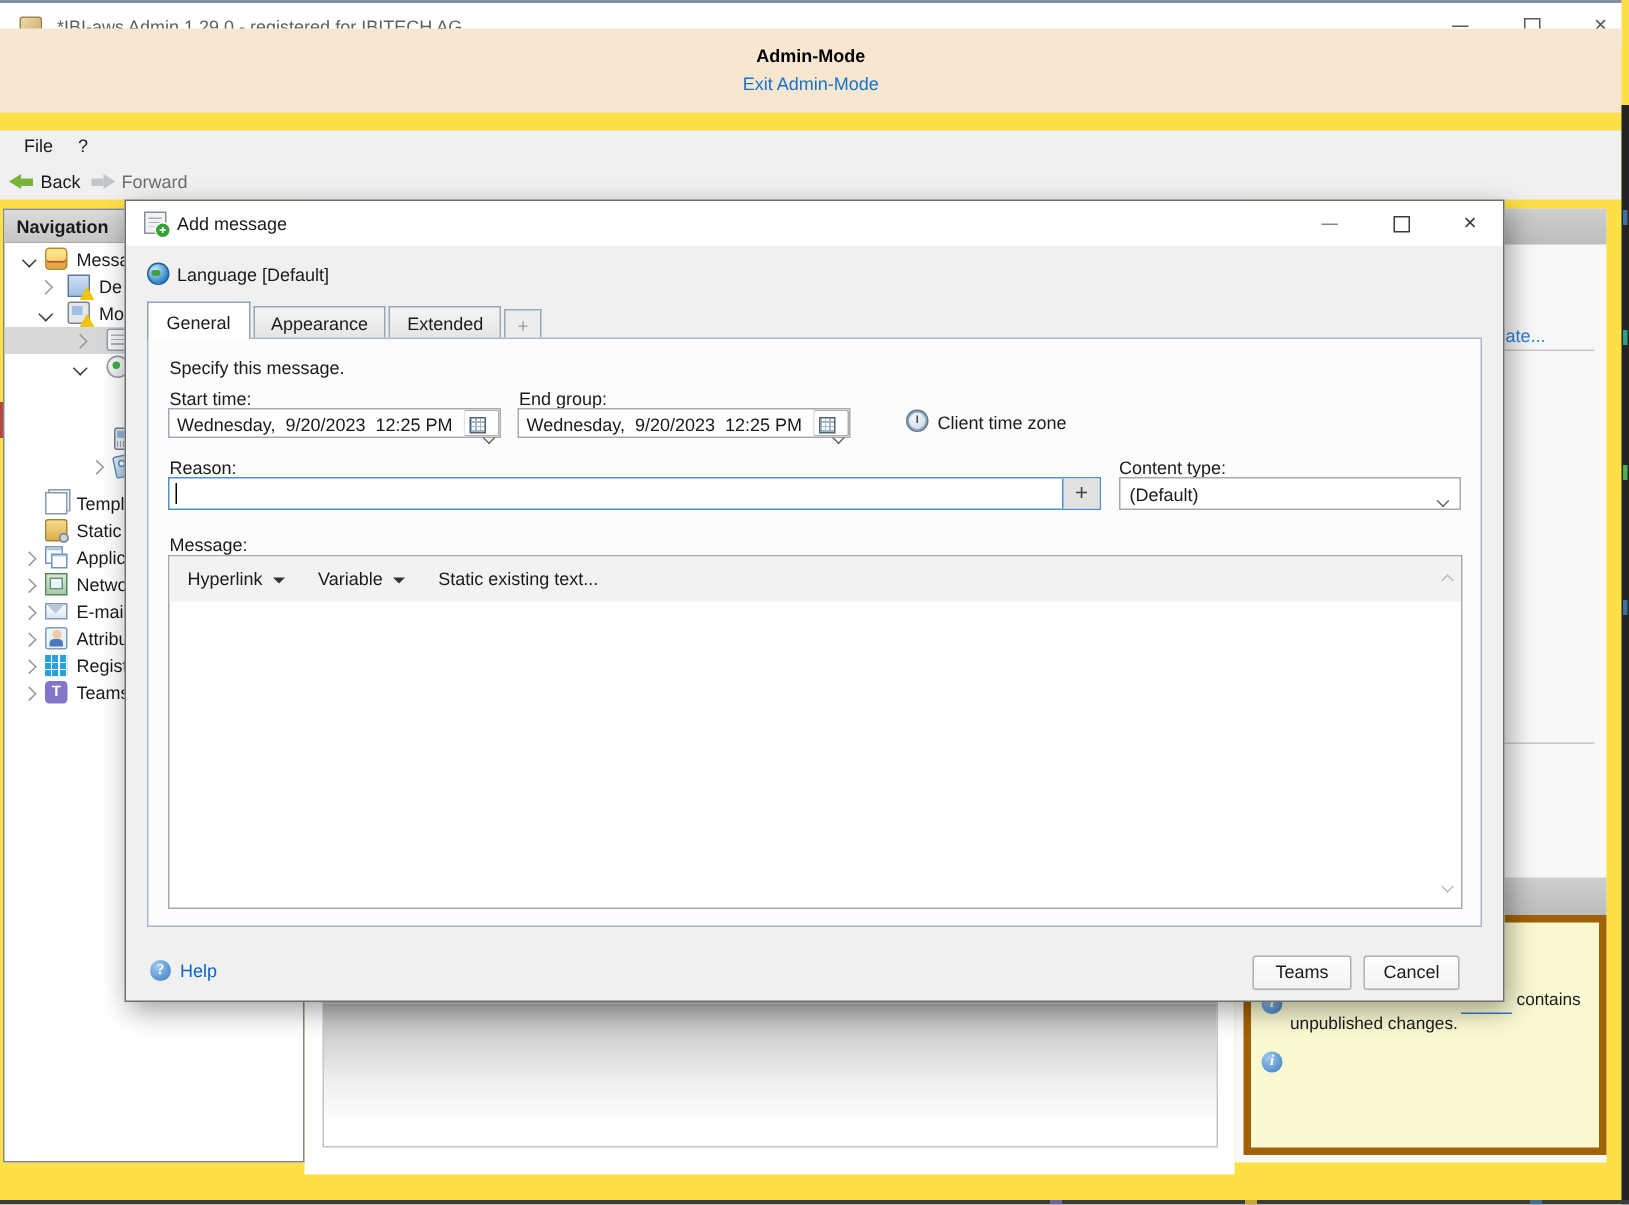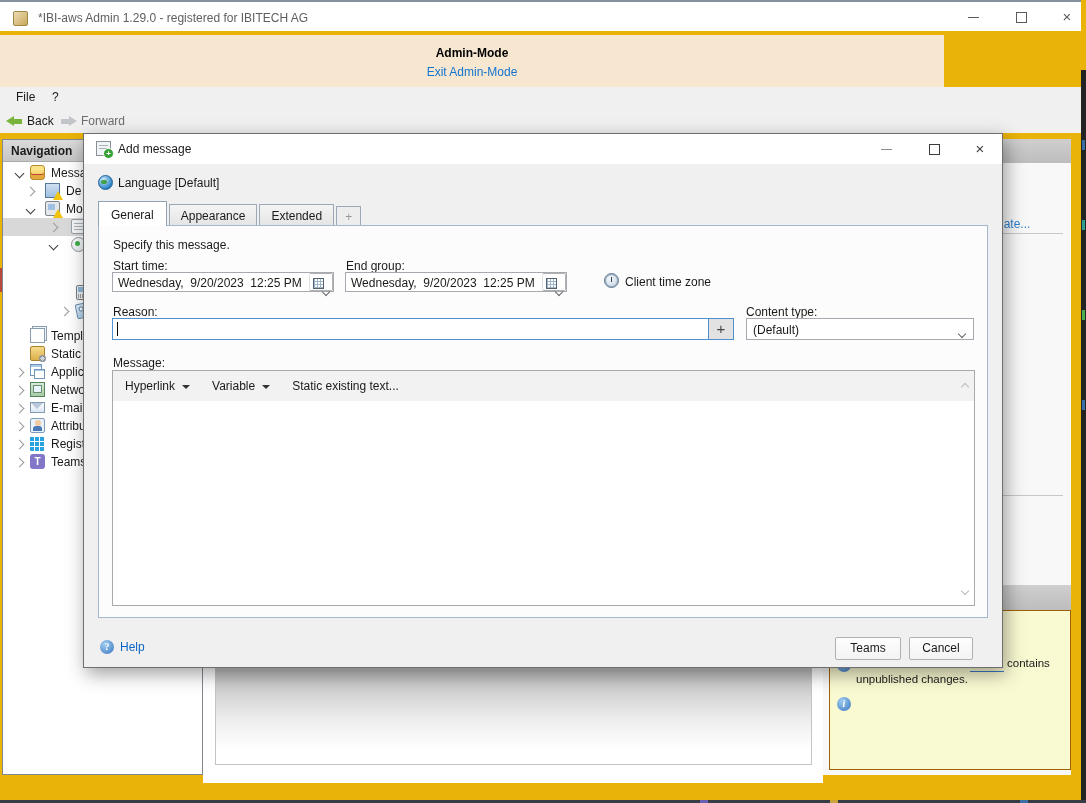--- a/index.html
+++ b/index.html
@@ -1,29 +1,29 @@
 <!DOCTYPE html>
 <html><head>
 <meta charset="utf-8">
 <style>
   html,body{margin:0;padding:0;}
   body{width:1086px;height:803px;overflow:hidden;background:#fff;
        font-family:"Liberation Sans","DejaVu Sans",sans-serif;font-size:12px;color:#1a1a1a;}
-  .screen{position:relative;width:1086px;height:803px;background:#eab308;}
+  .screen{position:relative;width:1086px;height:803px;background:#fde047;}
   .abs{position:absolute;}
 
   
   .titlebar{left:0;top:0;width:1081px;height:31px;background:#fff;border-top:2px solid #84919e;box-sizing:border-box;}
   .title-text{position:absolute;left:38px;top:9px;color:#5f5f5f;}
   .winbtn{position:absolute;top:4px;width:34px;height:22px;text-align:center;color:#5a5a5a;}
   .wb-min-bar{position:absolute;left:12px;top:11px;width:11px;height:1px;background:#5a5a5a;}
   .wb-max-box{position:absolute;left:12px;top:6px;width:9px;height:9px;border:1px solid #5a5a5a;}
   .wb-close-x{font-size:15px;line-height:22px;}
 
-  .banner{left:0;top:35px;width:944px;height:56px;background:#f7e7d1;text-align:center;}
+  .banner{left:0;top:19px;width:1081px;height:56px;background:#f7e7d1;text-align:center;}
   .banner b{display:block;margin-top:11px;color:#000;}
   .banner a{display:inline-block;margin-top:5px;color:#1473cc;text-decoration:none;}
 
   .menubar{left:0;top:87px;width:1081px;height:21px;background:#f0f0f0;}
   .menu-item{position:absolute;top:3px;}
   .toolbar{left:0;top:108px;width:1081px;height:25px;background:#f0f0f0;}
   .tb-group{position:absolute;top:5px;height:16px;display:flex;align-items:center;gap:4px;}
   .arrow{position:relative;width:17px;height:11px;display:inline-block;}
   .arrow .h{position:absolute;left:0;top:0;width:0;height:0;border:5.5px solid transparent;border-left:none;}
   .arrow .t{position:absolute;left:8px;top:3px;width:8px;height:5px;}
@@ -87,21 +87,21 @@
 
   
   .center{left:203px;top:133px;width:620px;height:650px;background:#fff;z-index:1;}
   .preview-box{position:absolute;left:12px;top:535px;width:595px;height:95px;border:1px solid #c4c4c4;background:linear-gradient(#bcbcbc,#efefef 55%,#fff 85%);}
 
   
   .rightpanel{left:823px;top:139px;width:248px;height:636px;background:#f8f8f8;z-index:2;}
   .rp-band{position:absolute;left:0;width:100%;background:linear-gradient(#cfcfcf,#bdbdbd);}
   .rp-sep{position:absolute;left:8px;width:232px;height:1px;background:#c8c8c8;}
   .rp-link{position:absolute;color:#2f7fd0;white-space:nowrap;}
-  .notif-box{position:absolute;left:6px;top:471px;width:242px;height:160px;background:#fafad2;border:1px solid #a16207;box-sizing:border-box;}
+  .notif-box{position:absolute;left:6px;top:471px;width:242px;height:160px;background:#fafad2;border:5px solid #a16207;box-sizing:border-box;}
   .n-abs{position:absolute;white-space:nowrap;}
   .n1-link-stub{position:absolute;left:140px;top:47px;width:34px;height:13px;border-bottom:1px solid #3b78c3;}
   .n2-text{position:absolute;left:26px;top:85px;width:212px;line-height:16px;font-size:11.5px;}
   .notif-box a{color:#3b78c3;text-decoration:underline;}
   .notif{font-size:11.5px;}
 
   
   .dialog{left:83px;top:133px;width:918px;height:533px;background:#f0f0f0;border:1px solid #6e6e6e;box-shadow:3px 6px 18px rgba(0,0,0,.38);z-index:10;}
   .dlg-titlebar{position:absolute;left:0;top:0;width:100%;height:30px;background:#fff;}
   .dlg-title{position:absolute;left:34px;top:8px;color:#1a1a1a;}

